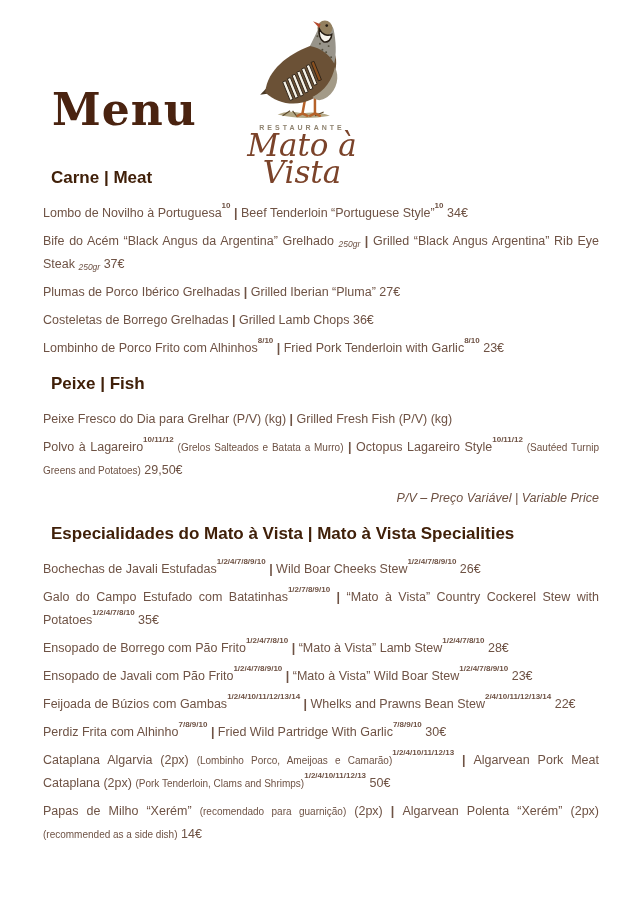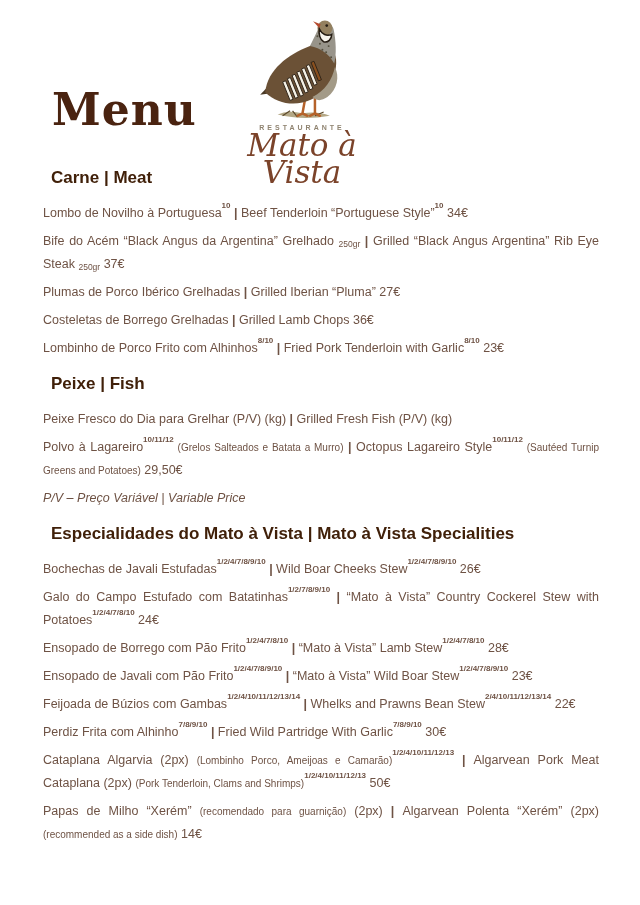--- a/index.html
+++ b/index.html
@@ -36,24 +36,24 @@
   .content{position:absolute;top:168px;left:43px;width:556px;}
   .menu-section{margin-bottom:14px;}
   .section-heading{
     font-size:17px;line-height:20px;font-weight:bold;
     color:var(--c-heading);margin:0 0 14px 8px;
   }
   .menu-item{
     font-size:12.5px;line-height:23px;color:var(--c-body);
     margin:0 0 5px 0;text-align:justify;
   }
-  .menu-item.note{font-style:italic;text-align:left;}
+  .menu-item.note{font-style:italic;text-align:right;}
   .seg-sep{font-weight:bold;}
   .seg-sup{font-size:8px;font-weight:bold;position:relative;top:-0.45em;line-height:0;}
-  .seg-sub{font-size:8.5px;position:relative;top:2px;line-height:0;vertical-align:baseline;}
+  .seg-sub{font-size:8.5px;position:relative;top:2px;line-height:0;vertical-align:baseline;font-style:italic;}
   .seg-small{font-size:10px;}
 </style>
 </head>
 <body>
 
 <div class="page">
 
   <div class="menu-title">Menu</div>
 
   <div class="logo">
@@ -126,21 +126,21 @@
             <p class="menu-item"><span class="seg-text">Peixe Fresco do Dia para Grelhar (P/V) (kg)</span><span class="seg-sep"> | </span><span class="seg-text">Grilled Fresh Fish (P/V) (kg)</span></p>
             <p class="menu-item"><span class="seg-text">Polvo à Lagareiro</span><sup class="seg-sup">10/11/12</sup><span class="seg-small"> (Grelos Salteados e Batata a Murro)</span><span class="seg-sep"> | </span><span class="seg-text">Octopus Lagareiro Style</span><sup class="seg-sup">10/11/12</sup><span class="seg-small"> (Sautéed Turnip Greens and Potatoes)</span><span class="seg-price"> 29,50€</span></p>
             <p class="menu-item note"><span class="seg-text">P/V – Preço Variável | Variable Price</span></p>
           </div>
   </section>
 
   <section class="menu-section">
     <h2 class="section-heading">Especialidades do Mato à Vista | Mato à Vista Specialities</h2>
     <div class="section-items">
             <p class="menu-item"><span class="seg-text">Bochechas de Javali Estufadas</span><sup class="seg-sup">1/2/4/7/8/9/10</sup><span class="seg-sep"> | </span><span class="seg-text">Wild Boar Cheeks Stew</span><sup class="seg-sup">1/2/4/7/8/9/10</sup><span class="seg-price"> 26€</span></p>
-            <p class="menu-item"><span class="seg-text">Galo do Campo Estufado com Batatinhas</span><sup class="seg-sup">1/2/7/8/9/10</sup><span class="seg-sep"> | </span><span class="seg-text">“Mato à Vista” Country Cockerel Stew with Potatoes</span><sup class="seg-sup">1/2/4/7/8/10</sup><span class="seg-price"> 24€</span></p>
+            <p class="menu-item"><span class="seg-text">Galo do Campo Estufado com Batatinhas</span><sup class="seg-sup">1/2/7/8/9/10</sup><span class="seg-sep"> | </span><span class="seg-text">“Mato à Vista” Country Cockerel Stew with Potatoes</span><sup class="seg-sup">1/2/4/7/8/10</sup><span class="seg-price"> 35€</span></p>
             <p class="menu-item"><span class="seg-text">Ensopado de Borrego com Pão Frito</span><sup class="seg-sup">1/2/4/7/8/10</sup><span class="seg-sep"> | </span><span class="seg-text">“Mato à Vista” Lamb Stew</span><sup class="seg-sup">1/2/4/7/8/10</sup><span class="seg-price"> 28€</span></p>
             <p class="menu-item"><span class="seg-text">Ensopado de Javali com Pão Frito</span><sup class="seg-sup">1/2/4/7/8/9/10</sup><span class="seg-sep"> | </span><span class="seg-text">“Mato à Vista” Wild Boar Stew</span><sup class="seg-sup">1/2/4/7/8/9/10</sup><span class="seg-price"> 23€</span></p>
             <p class="menu-item"><span class="seg-text">Feijoada de Búzios com Gambas</span><sup class="seg-sup">1/2/4/10/11/12/13/14</sup><span class="seg-sep"> | </span><span class="seg-text">Whelks and Prawns Bean Stew</span><sup class="seg-sup">2/4/10/11/12/13/14</sup><span class="seg-price"> 22€</span></p>
             <p class="menu-item"><span class="seg-text">Perdiz Frita com Alhinho</span><sup class="seg-sup">7/8/9/10</sup><span class="seg-sep"> | </span><span class="seg-text">Fried Wild Partridge With Garlic</span><sup class="seg-sup">7/8/9/10</sup><span class="seg-price"> 30€</span></p>
             <p class="menu-item"><span class="seg-text">Cataplana Algarvia (2px) </span><span class="seg-small">(Lombinho Porco, Ameijoas e Camarão)</span><sup class="seg-sup">1/2/4/10/11/12/13</sup><span class="seg-sep"> | </span><span class="seg-text">Algarvean Pork Meat Cataplana (2px) </span><span class="seg-small">(Pork Tenderloin, Clams and Shrimps)</span><sup class="seg-sup">1/2/4/10/11/12/13</sup><span class="seg-price"> 50€</span></p>
             <p class="menu-item"><span class="seg-text">Papas de Milho “Xerém” </span><span class="seg-small">(recomendado para guarnição)</span><span class="seg-text"> (2px)</span><span class="seg-sep"> | </span><span class="seg-text">Algarvean Polenta “Xerém” (2px) </span><span class="seg-small">(recommended as a side dish)</span><span class="seg-price"> 14€</span></p>
           </div>
   </section>
 </div>
   </main>

